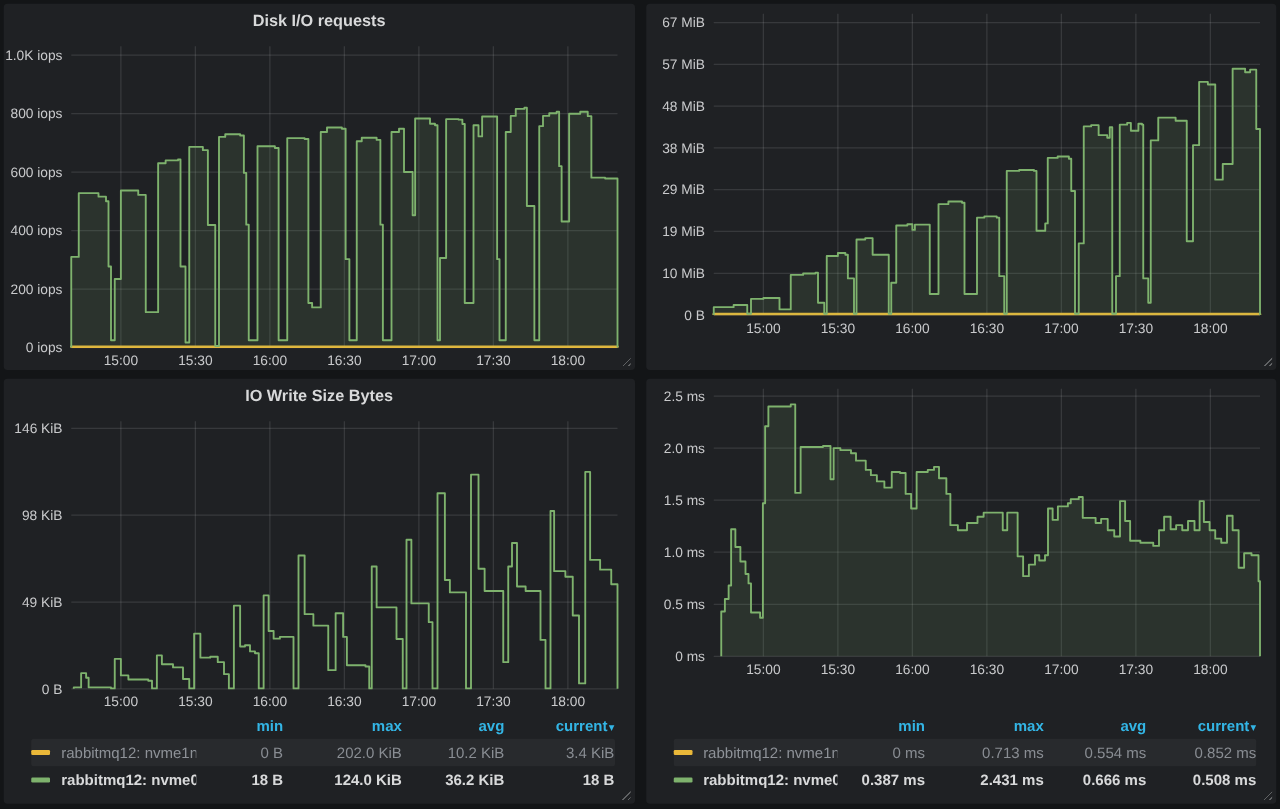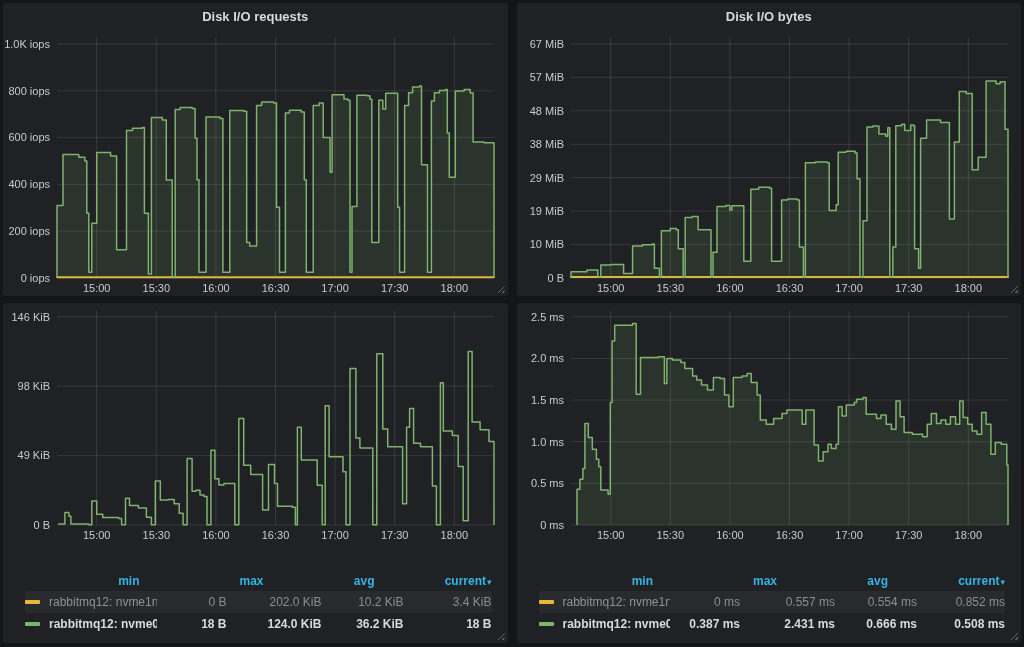--- a/index.html
+++ b/index.html
@@ -5,21 +5,21 @@
   html,body{margin:0;padding:0;background:#131517;}
   body{width:1024px;height:647px;font-family:"Liberation Sans","DejaVu Sans",sans-serif;overflow:hidden;}
   .dashboard{display:grid;grid-template-columns:1fr 1fr;grid-template-rows:293px 340px;gap:7px 9px;padding:3px;box-sizing:border-box;width:1024px;height:484px;}
   .panel{background:#1f2124;border-radius:3px;display:flex;flex-direction:column;position:relative;overflow:hidden;}
   .panel-title{height:26px;line-height:27px;text-align:center;color:#d8d9da;font-size:13px;font-weight:700;flex:0 0 auto;cursor:pointer;}
   .chart{flex:1 1 auto;position:relative;min-height:0;}
   .chart svg{position:absolute;left:0;top:0;}
   .corner{position:absolute;right:3px;bottom:3px;width:8px;height:8px;clip-path:polygon(100% 0,100% 100%,0 100%);background:repeating-linear-gradient(135deg,#606264 0 1px,transparent 1px 3px);cursor:nwse-resize;}
   .legend{flex:0 0 auto;padding:2px 16px 8px 22px;font-size:12px;color:#d8d9da;}
   .lg-row{display:grid;grid-template-columns:1fr 70px 95px 82px 88px;align-items:center;height:22px;border-radius:2px;}
-  .lg-head{height:20px;gap:29px;}
+  .lg-head{height:20px;}
   .lg-h{color:#33b5e5;font-weight:700;text-align:right;cursor:pointer;}
   .caret{font-size:9px;margin-left:1px;}
   .lg-name{display:flex;align-items:center;min-width:0;cursor:pointer;}
   .swatch{display:inline-block;width:15px;height:4px;border-radius:1px;margin-right:9px;flex:0 0 auto;}
   .lg-label{white-space:nowrap;overflow:hidden;}
   .lg-val{text-align:right;white-space:nowrap;}
   .lg-row.bright{font-weight:700;}
   .lg-row.dim{color:#8e9298;font-weight:400;background:rgba(255,255,255,0.045);}
   .lg-row.dim .lg-val{color:#898d93;}
 </style>
@@ -60,21 +60,20 @@
           <text x="451.3" y="263" text-anchor="middle" font-size="11" fill="#c9cacc">18:00</text>
           <path d="M 54 249 V 248.3 H 491 V 248.3 H 491 V 249" fill="none" stroke="#eab839" stroke-width="2" stroke-linejoin="round"></path>
           <path d="M 54 249 V 176.5 H 60 V 125.5 H 75.8 V 128.3 H 81.8 V 132 H 83.8 V 184.2 H 85.8 V 243.2 H 88.8 V 194.2 H 93.7 V 123.4 H 107.6 V 126.9 H 113.6 V 220.7 H 121.5 V 220.7 H 123.5 V 101.6 H 129.5 V 99.3 H 139.4 V 98.6 H 141.4 V 184.2 H 145.4 V 245 H 148.4 V 88.5 H 159.3 V 91.1 H 163.3 V 151 H 168.2 V 151 H 169.2 V 247.8 H 172.2 V 80.5 H 177.2 V 78.4 H 189.1 V 79.4 H 192.1 V 109.3 H 194 V 150.7 H 196 V 243.2 H 201 V 243.2 H 203 V 88 H 216.9 V 89.4 H 219.9 V 243.2 H 224.8 V 243.2 H 226.8 V 81.5 H 240.7 V 82.2 H 243.7 V 213.4 H 246.7 V 216.9 H 251.6 V 216.9 H 253.6 V 76.6 H 258.6 V 73 H 270.5 V 74 H 273.5 V 178.3 H 276.5 V 243.2 H 280.4 V 243.2 H 282.4 V 84 H 286.4 V 81.2 H 298.3 V 82.9 H 301.3 V 150.7 H 303.3 V 243.2 H 308.3 V 243.2 H 310.2 V 76.6 H 316.2 V 74 H 320.2 V 108.6 H 325.1 V 108.6 H 327.1 V 143.2 H 329.1 V 65.8 H 338.1 V 65.8 H 341 V 70 H 345 V 71.2 H 347 V 243.2 H 349 V 177.4 H 352 V 177.4 H 353.9 V 66.3 H 363.9 V 66.7 H 366.9 V 70.2 H 368.8 V 213.4 H 373.8 V 213.4 H 375.8 V 71.2 H 379.8 V 80.1 H 382.7 V 64.2 H 391.7 V 64.2 H 394.7 V 178.3 H 396.6 V 243.2 H 399.6 V 243.2 H 401.6 V 76.6 H 405.6 V 63.7 H 409.6 V 58.1 H 416.5 V 57.1 H 418.5 V 135.8 H 422.5 V 135.8 H 424.5 V 243.2 H 426.4 V 243.2 H 428.4 V 71.9 H 431.4 V 63.7 H 436.4 V 61.6 H 442.3 V 60.4 H 444.3 V 103.9 H 446.3 V 148.2 H 450.3 V 148.2 H 452.3 V 62 H 461.2 V 60.4 H 467.2 V 63.9 H 470.1 V 113.1 H 481.1 V 113.8 H 491 V 113.8 H 491 V 249 Z" fill="rgba(126,178,109,0.13)" stroke="none"></path>
           <path d="M 54 249 V 176.5 H 60 V 125.5 H 75.8 V 128.3 H 81.8 V 132 H 83.8 V 184.2 H 85.8 V 243.2 H 88.8 V 194.2 H 93.7 V 123.4 H 107.6 V 126.9 H 113.6 V 220.7 H 121.5 V 220.7 H 123.5 V 101.6 H 129.5 V 99.3 H 139.4 V 98.6 H 141.4 V 184.2 H 145.4 V 245 H 148.4 V 88.5 H 159.3 V 91.1 H 163.3 V 151 H 168.2 V 151 H 169.2 V 247.8 H 172.2 V 80.5 H 177.2 V 78.4 H 189.1 V 79.4 H 192.1 V 109.3 H 194 V 150.7 H 196 V 243.2 H 201 V 243.2 H 203 V 88 H 216.9 V 89.4 H 219.9 V 243.2 H 224.8 V 243.2 H 226.8 V 81.5 H 240.7 V 82.2 H 243.7 V 213.4 H 246.7 V 216.9 H 251.6 V 216.9 H 253.6 V 76.6 H 258.6 V 73 H 270.5 V 74 H 273.5 V 178.3 H 276.5 V 243.2 H 280.4 V 243.2 H 282.4 V 84 H 286.4 V 81.2 H 298.3 V 82.9 H 301.3 V 150.7 H 303.3 V 243.2 H 308.3 V 243.2 H 310.2 V 76.6 H 316.2 V 74 H 320.2 V 108.6 H 325.1 V 108.6 H 327.1 V 143.2 H 329.1 V 65.8 H 338.1 V 65.8 H 341 V 70 H 345 V 71.2 H 347 V 243.2 H 349 V 177.4 H 352 V 177.4 H 353.9 V 66.3 H 363.9 V 66.7 H 366.9 V 70.2 H 368.8 V 213.4 H 373.8 V 213.4 H 375.8 V 71.2 H 379.8 V 80.1 H 382.7 V 64.2 H 391.7 V 64.2 H 394.7 V 178.3 H 396.6 V 243.2 H 399.6 V 243.2 H 401.6 V 76.6 H 405.6 V 63.7 H 409.6 V 58.1 H 416.5 V 57.1 H 418.5 V 135.8 H 422.5 V 135.8 H 424.5 V 243.2 H 426.4 V 243.2 H 428.4 V 71.9 H 431.4 V 63.7 H 436.4 V 61.6 H 442.3 V 60.4 H 444.3 V 103.9 H 446.3 V 148.2 H 450.3 V 148.2 H 452.3 V 62 H 461.2 V 60.4 H 467.2 V 63.9 H 470.1 V 113.1 H 481.1 V 113.8 H 491 V 113.8 H 491 V 249" fill="none" stroke="#7eb26d" stroke-width="1.5" stroke-linejoin="round"></path>
         </svg>
       </div>
     <div class="corner"></div>
   </div>
 
   <div class="panel">
-    <div class="panel-title">Disk I/O bytes</div>
     <div class="chart">
         <svg width="505" height="267" viewBox="0 0 505 267" xmlns="http://www.w3.org/2000/svg">
           <line x1="54" y1="249" x2="491" y2="249" stroke="rgba(255,255,255,0.11)" stroke-width="1"></line>
           <text x="47" y="249" dy="0.35em" text-anchor="end" font-size="11" fill="#c9cacc">0 B</text>
           <line x1="54" y1="215.6" x2="491" y2="215.6" stroke="rgba(255,255,255,0.11)" stroke-width="1"></line>
           <text x="47" y="215.6" dy="0.35em" text-anchor="end" font-size="11" fill="#c9cacc">10 MiB</text>
           <line x1="54" y1="182.1" x2="491" y2="182.1" stroke="rgba(255,255,255,0.11)" stroke-width="1"></line>
           <text x="47" y="182.1" dy="0.35em" text-anchor="end" font-size="11" fill="#c9cacc">19 MiB</text>
           <line x1="54" y1="148.7" x2="491" y2="148.7" stroke="rgba(255,255,255,0.11)" stroke-width="1"></line>
           <text x="47" y="148.7" dy="0.35em" text-anchor="end" font-size="11" fill="#c9cacc">29 MiB</text>
@@ -102,20 +101,21 @@
           <text x="451.3" y="263" text-anchor="middle" font-size="11" fill="#c9cacc">18:00</text>
           <path d="M 54 249 V 248.1 H 491 V 248.1 H 491 V 249" fill="none" stroke="#eab839" stroke-width="2" stroke-linejoin="round"></path>
           <path d="M 54 249 V 242.7 H 69.9 V 241 H 80.8 V 248 H 83.8 V 236.1 H 93.7 V 235.4 H 106.6 V 244.5 H 113.6 V 244.5 H 115.6 V 216.9 H 125.5 V 215.8 H 135.4 V 215.1 H 137.4 V 239.2 H 142.4 V 248 H 144.4 V 201.8 H 153.3 V 199.4 H 159.3 V 200.8 H 161.3 V 219.7 H 166.2 V 248 H 168.2 V 188.6 H 175.2 V 187.5 H 181.1 V 200.8 H 192.1 V 200.8 H 194 V 248 H 196 V 223.2 H 200 V 177.4 H 208.9 V 176.4 H 212.9 V 180.9 H 214.9 V 176.7 H 224.8 V 176.7 H 226.8 V 232.2 H 231.8 V 232.2 H 233.8 V 160.3 H 241.7 V 158.2 H 252.6 V 159.2 H 254.6 V 232.2 H 262.6 V 232.2 H 264.6 V 171.1 H 270.5 V 170.1 H 280.4 V 171.1 H 282.4 V 217.9 H 286.4 V 248 H 288.4 V 133.7 H 298.3 V 133 H 310.2 V 133.7 H 312.2 V 181.6 H 317.2 V 181.6 H 319.2 V 175.7 H 321.2 V 123.3 H 329.1 V 122.2 H 338.1 V 124 H 340 V 149.8 H 343 V 248 H 346 V 191.7 H 350 V 98.1 H 355.9 V 97.1 H 361.9 V 105.1 H 368.8 V 107.2 H 370.8 V 98.8 H 372.8 V 248 H 375.8 V 217.9 H 378.8 V 96.7 H 384.7 V 95.3 H 387.7 V 101.6 H 391.7 V 101.6 H 393.7 V 96 H 396.6 V 96.7 H 397.6 V 219.7 H 401.6 V 239.2 H 403.6 V 109.3 H 409.6 V 91.1 H 423.5 V 93.6 H 432.4 V 190 H 437.4 V 113.1 H 442.3 V 62.5 H 449.3 V 64.6 H 455.2 V 140.7 H 461.2 V 128.2 H 469.1 V 52 H 479.1 V 54.8 H 483.1 V 52.7 H 488 V 100.2 H 491 V 100.2 H 491 V 249 Z" fill="rgba(126,178,109,0.13)" stroke="none"></path>
           <path d="M 54 249 V 242.7 H 69.9 V 241 H 80.8 V 248 H 83.8 V 236.1 H 93.7 V 235.4 H 106.6 V 244.5 H 113.6 V 244.5 H 115.6 V 216.9 H 125.5 V 215.8 H 135.4 V 215.1 H 137.4 V 239.2 H 142.4 V 248 H 144.4 V 201.8 H 153.3 V 199.4 H 159.3 V 200.8 H 161.3 V 219.7 H 166.2 V 248 H 168.2 V 188.6 H 175.2 V 187.5 H 181.1 V 200.8 H 192.1 V 200.8 H 194 V 248 H 196 V 223.2 H 200 V 177.4 H 208.9 V 176.4 H 212.9 V 180.9 H 214.9 V 176.7 H 224.8 V 176.7 H 226.8 V 232.2 H 231.8 V 232.2 H 233.8 V 160.3 H 241.7 V 158.2 H 252.6 V 159.2 H 254.6 V 232.2 H 262.6 V 232.2 H 264.6 V 171.1 H 270.5 V 170.1 H 280.4 V 171.1 H 282.4 V 217.9 H 286.4 V 248 H 288.4 V 133.7 H 298.3 V 133 H 310.2 V 133.7 H 312.2 V 181.6 H 317.2 V 181.6 H 319.2 V 175.7 H 321.2 V 123.3 H 329.1 V 122.2 H 338.1 V 124 H 340 V 149.8 H 343 V 248 H 346 V 191.7 H 350 V 98.1 H 355.9 V 97.1 H 361.9 V 105.1 H 368.8 V 107.2 H 370.8 V 98.8 H 372.8 V 248 H 375.8 V 217.9 H 378.8 V 96.7 H 384.7 V 95.3 H 387.7 V 101.6 H 391.7 V 101.6 H 393.7 V 96 H 396.6 V 96.7 H 397.6 V 219.7 H 401.6 V 239.2 H 403.6 V 109.3 H 409.6 V 91.1 H 423.5 V 93.6 H 432.4 V 190 H 437.4 V 113.1 H 442.3 V 62.5 H 449.3 V 64.6 H 455.2 V 140.7 H 461.2 V 128.2 H 469.1 V 52 H 479.1 V 54.8 H 483.1 V 52.7 H 488 V 100.2 H 491 V 100.2 H 491 V 249" fill="none" stroke="#7eb26d" stroke-width="1.5" stroke-linejoin="round"></path>
         </svg>
       </div>
     <div class="corner"></div>
   </div>
 
   <div class="panel">
+    <div class="panel-title">IO Write Size Bytes</div>
     <div class="chart">
         <svg width="505" height="240" viewBox="0 0 505 240" xmlns="http://www.w3.org/2000/svg">
           <line x1="54" y1="222" x2="491" y2="222" stroke="rgba(255,255,255,0.11)" stroke-width="1"></line>
           <text x="47" y="222" dy="0.35em" text-anchor="end" font-size="11" fill="#c9cacc">0 B</text>
           <line x1="54" y1="152.6" x2="491" y2="152.6" stroke="rgba(255,255,255,0.11)" stroke-width="1"></line>
           <text x="47" y="152.6" dy="0.35em" text-anchor="end" font-size="11" fill="#c9cacc">49 KiB</text>
           <line x1="54" y1="83.1" x2="491" y2="83.1" stroke="rgba(255,255,255,0.11)" stroke-width="1"></line>
           <text x="47" y="83.1" dy="0.35em" text-anchor="end" font-size="11" fill="#c9cacc">98 KiB</text>
           <line x1="54" y1="13.7" x2="491" y2="13.7" stroke="rgba(255,255,255,0.11)" stroke-width="1"></line>
           <text x="47" y="13.7" dy="0.35em" text-anchor="end" font-size="11" fill="#c9cacc">146 KiB</text>
@@ -208,21 +208,21 @@
           <div class="lg-h">max</div>
           <div class="lg-h">avg</div>
           <div class="lg-h">current<span class="caret">▾</span></div>
         </div>
         <div class="lg-row dim">
           <div class="lg-name">
             <span class="swatch" style="background:#eab839"></span>
             <span class="lg-label">rabbitmq12: nvme1n1: write</span>
           </div>
           <div class="lg-val">0 ms</div>
-          <div class="lg-val">0.557 ms</div>
+          <div class="lg-val">0.713 ms</div>
           <div class="lg-val">0.554 ms</div>
           <div class="lg-val">0.852 ms</div>
         </div>
         <div class="lg-row bright">
           <div class="lg-name">
             <span class="swatch" style="background:#7eb26d"></span>
             <span class="lg-label">rabbitmq12: nvme0n1: write</span>
           </div>
           <div class="lg-val">0.387 ms</div>
           <div class="lg-val">2.431 ms</div>

